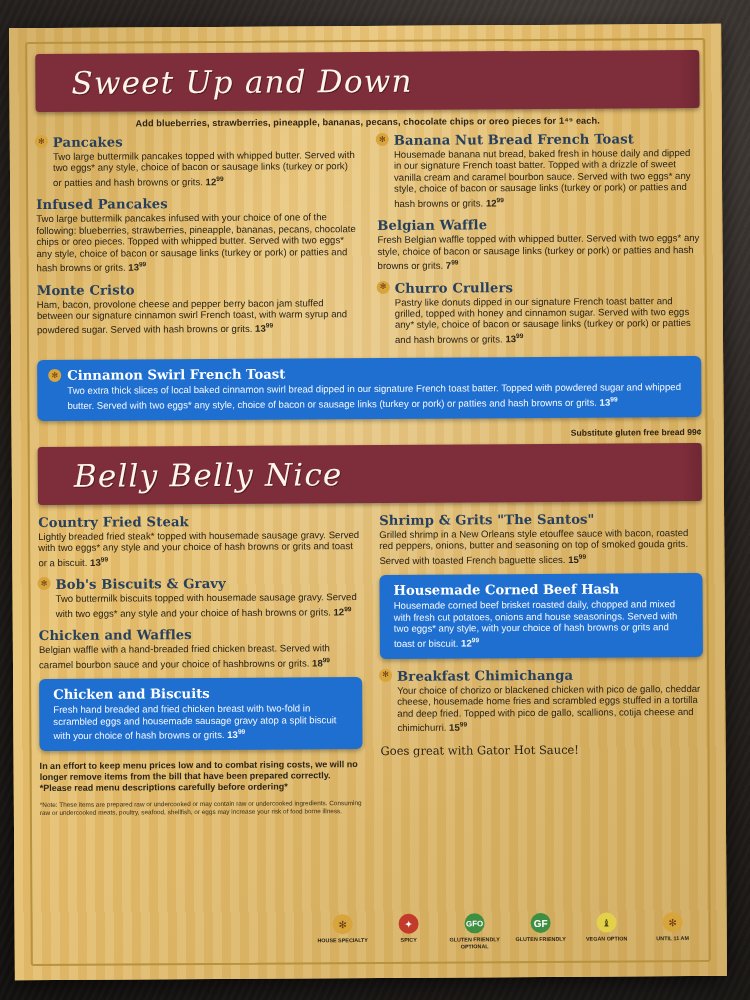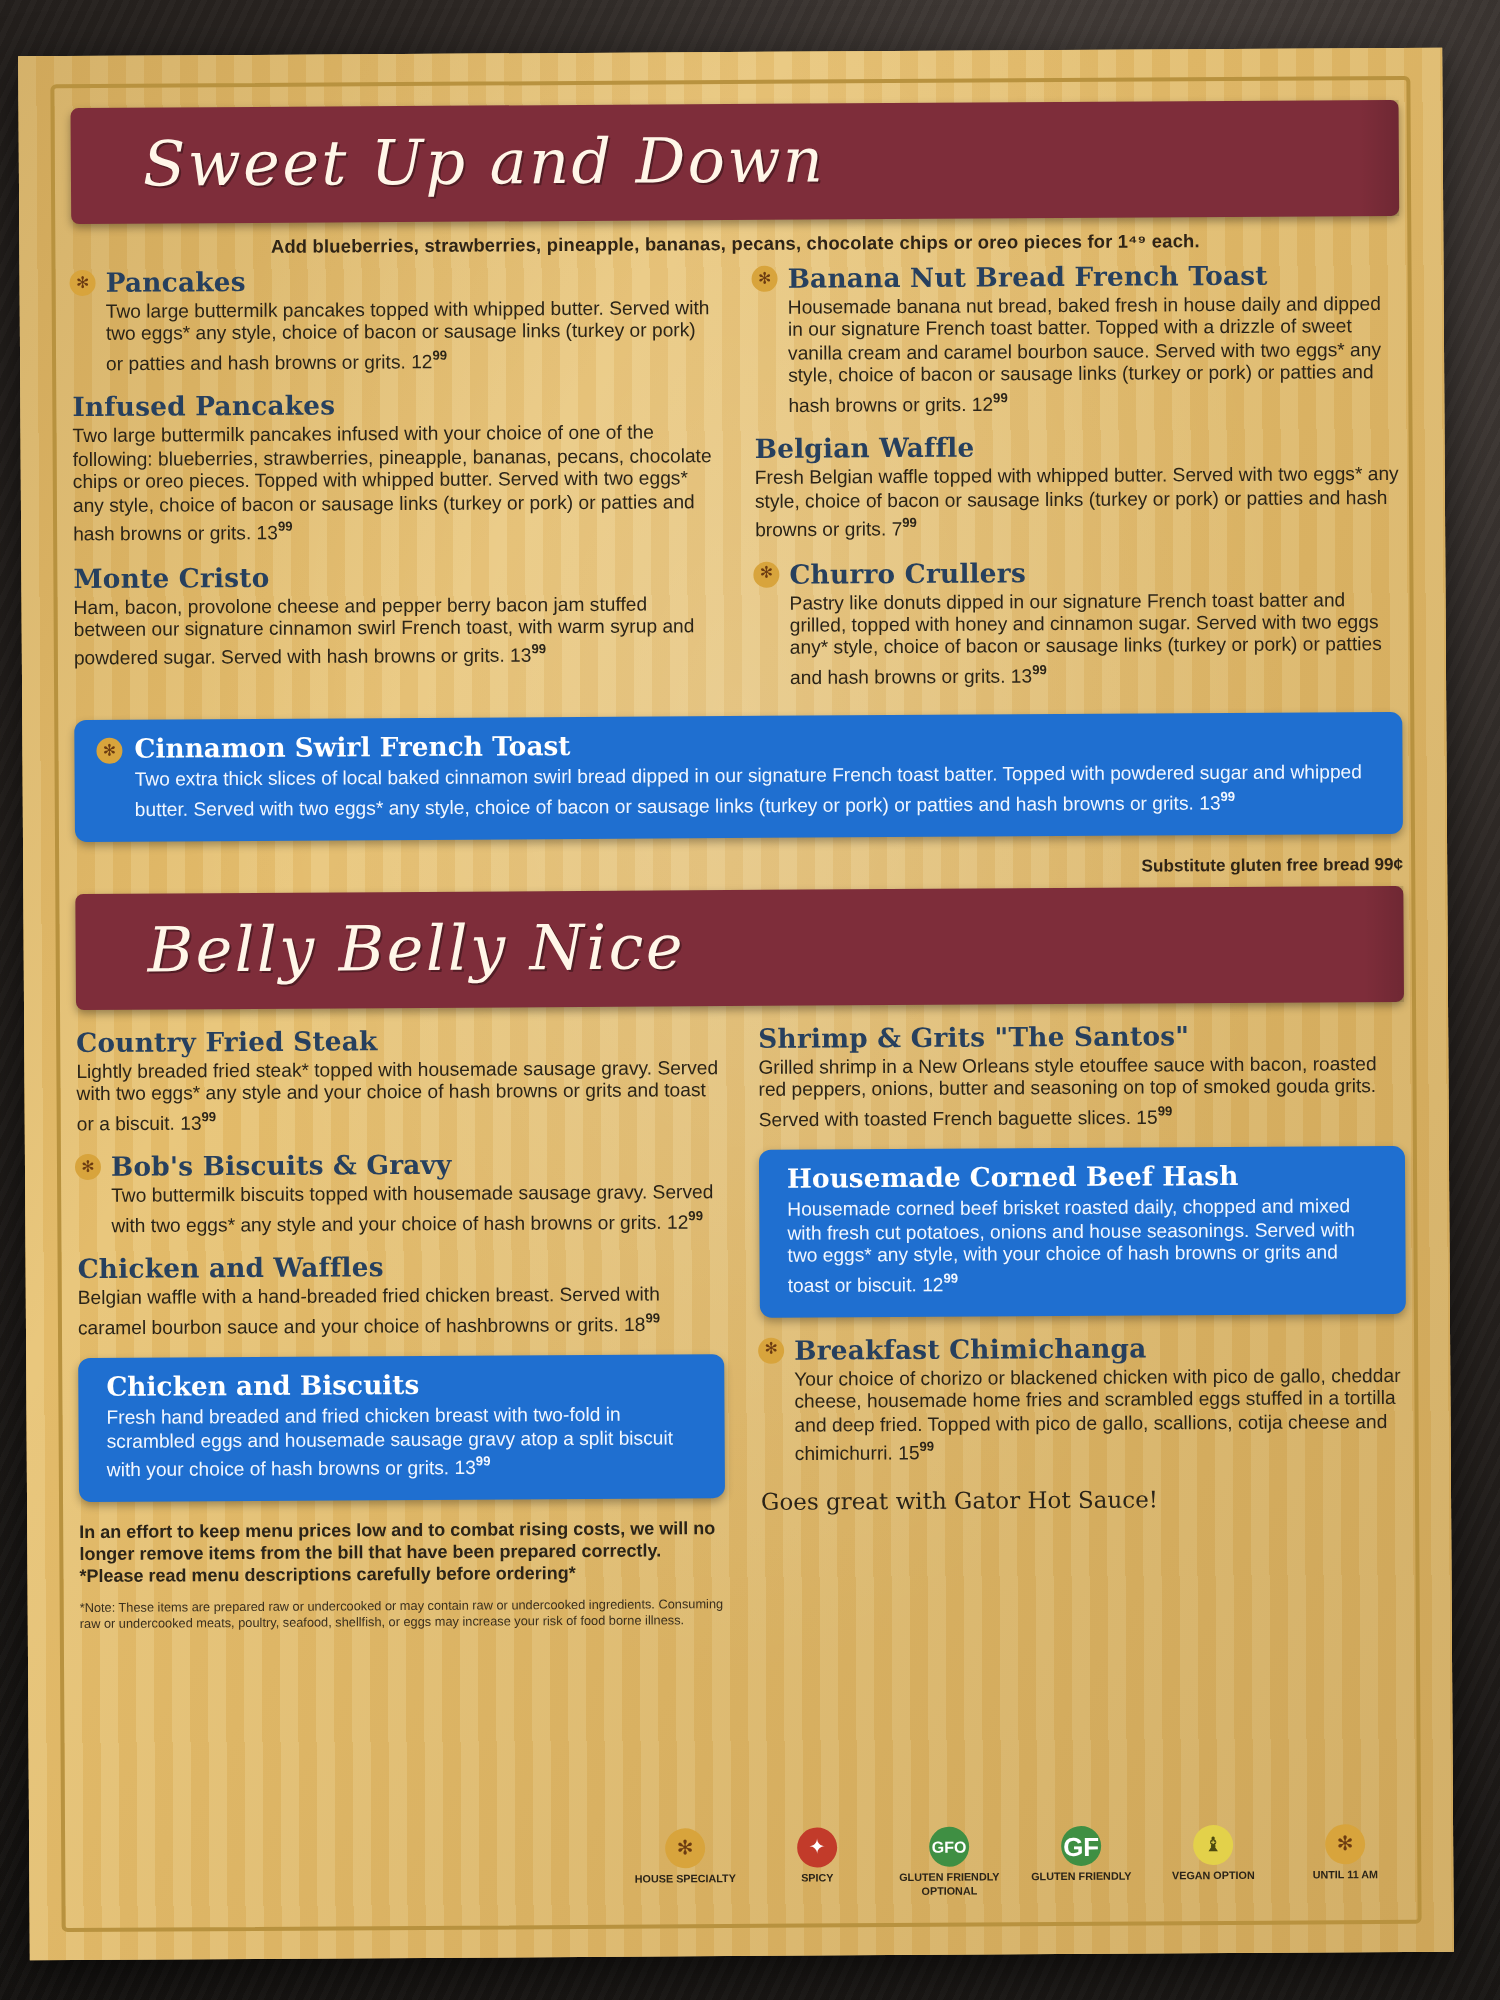--- a/index.html
+++ b/index.html
@@ -87,21 +87,21 @@
     color:#27405e;
     font-weight:bold;
     letter-spacing:.1px;
   }
   .item p{
     margin:0;
     font-size:9.6px;
     line-height:11.4px;
     color:#2b2418;
   }
-  .price{font-weight:normal;}
+  .price{font-weight:bold;}
   .sup{font-size:6.6px;vertical-align:super;font-weight:bold;}
 
   .with-icon{position:relative;padding-left:17px;}
   .icon-badge{
     position:absolute;left:-1px;top:0px;width:13px;height:13px;border-radius:50%;
     display:flex;align-items:center;justify-content:center;
     font-size:8px;color:#fff;line-height:1;
   }
   .ic-house{background:#d8a43c;color:#6b3b12;}
 
@@ -278,21 +278,21 @@
       </div>
       <div class="legend-item">
         <div class="legend-circle" style="background:#c23b2a">✦</div>
         <div class="legend-label">SPICY</div>
       </div>
       <div class="legend-item">
         <div class="legend-circle" style="background:#3f8f43;font-size:8px;font-weight:bold">GFO</div>
         <div class="legend-label">GLUTEN FRIENDLY OPTIONAL</div>
       </div>
       <div class="legend-item">
-        <div class="legend-circle" style="background:#3f8f43;font-size:13px;font-weight:bold">GF</div>
+        <div class="legend-circle" style="background:#3f8f43;font-size:10px;font-weight:bold">GF</div>
         <div class="legend-label">GLUTEN FRIENDLY</div>
       </div>
       <div class="legend-item">
         <div class="legend-circle" style="background:#e3d14a;color:#4d4a10">♝</div>
         <div class="legend-label">VEGAN OPTION</div>
       </div>
       <div class="legend-item">
         <div class="legend-circle" style="background:#d8a43c;color:#6b3b12">✻</div>
         <div class="legend-label">UNTIL 11 AM</div>
       </div>

